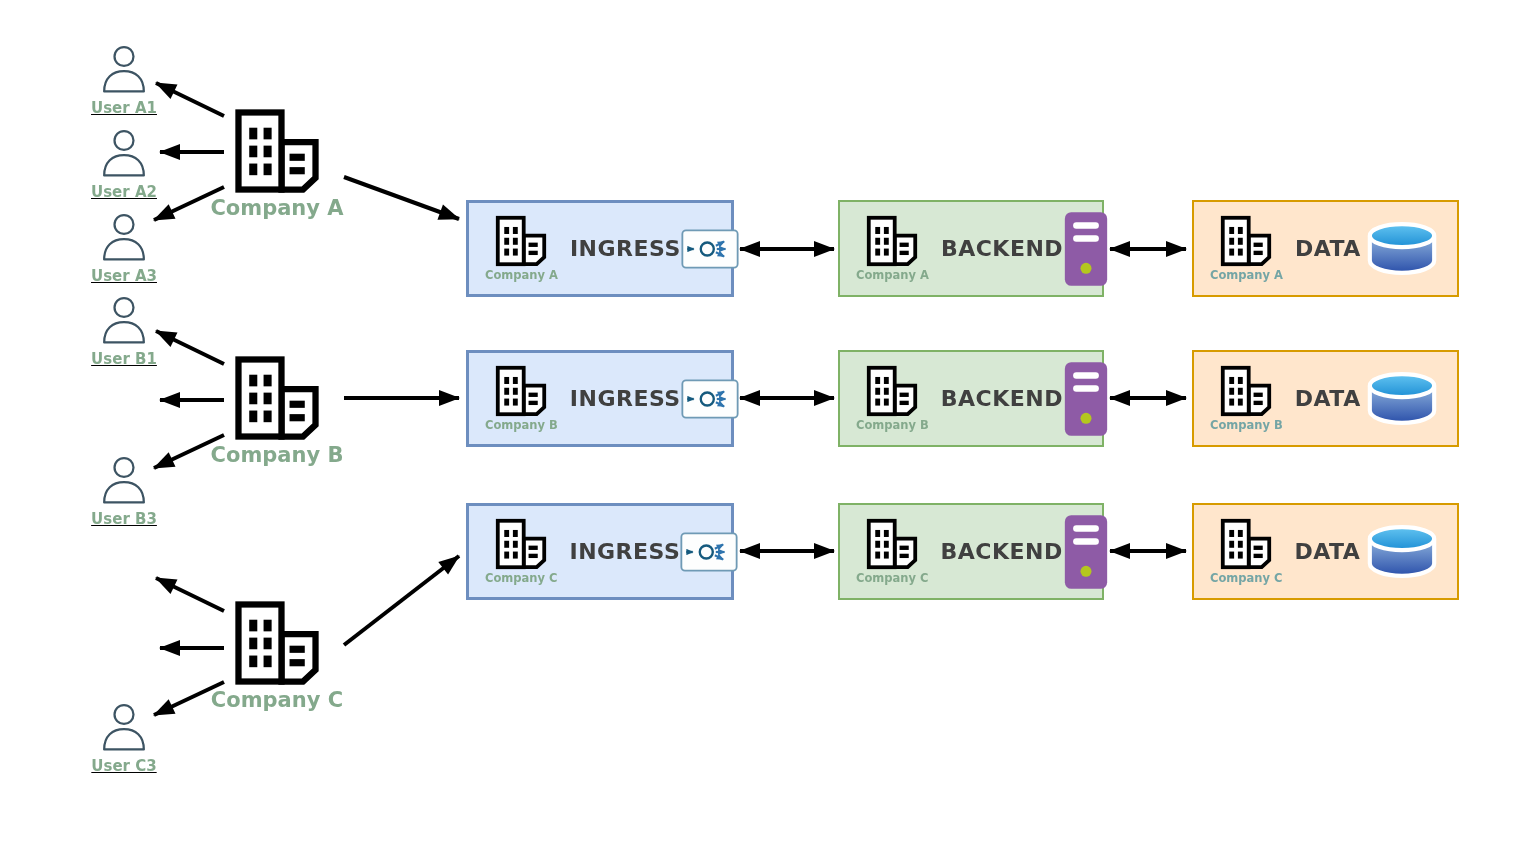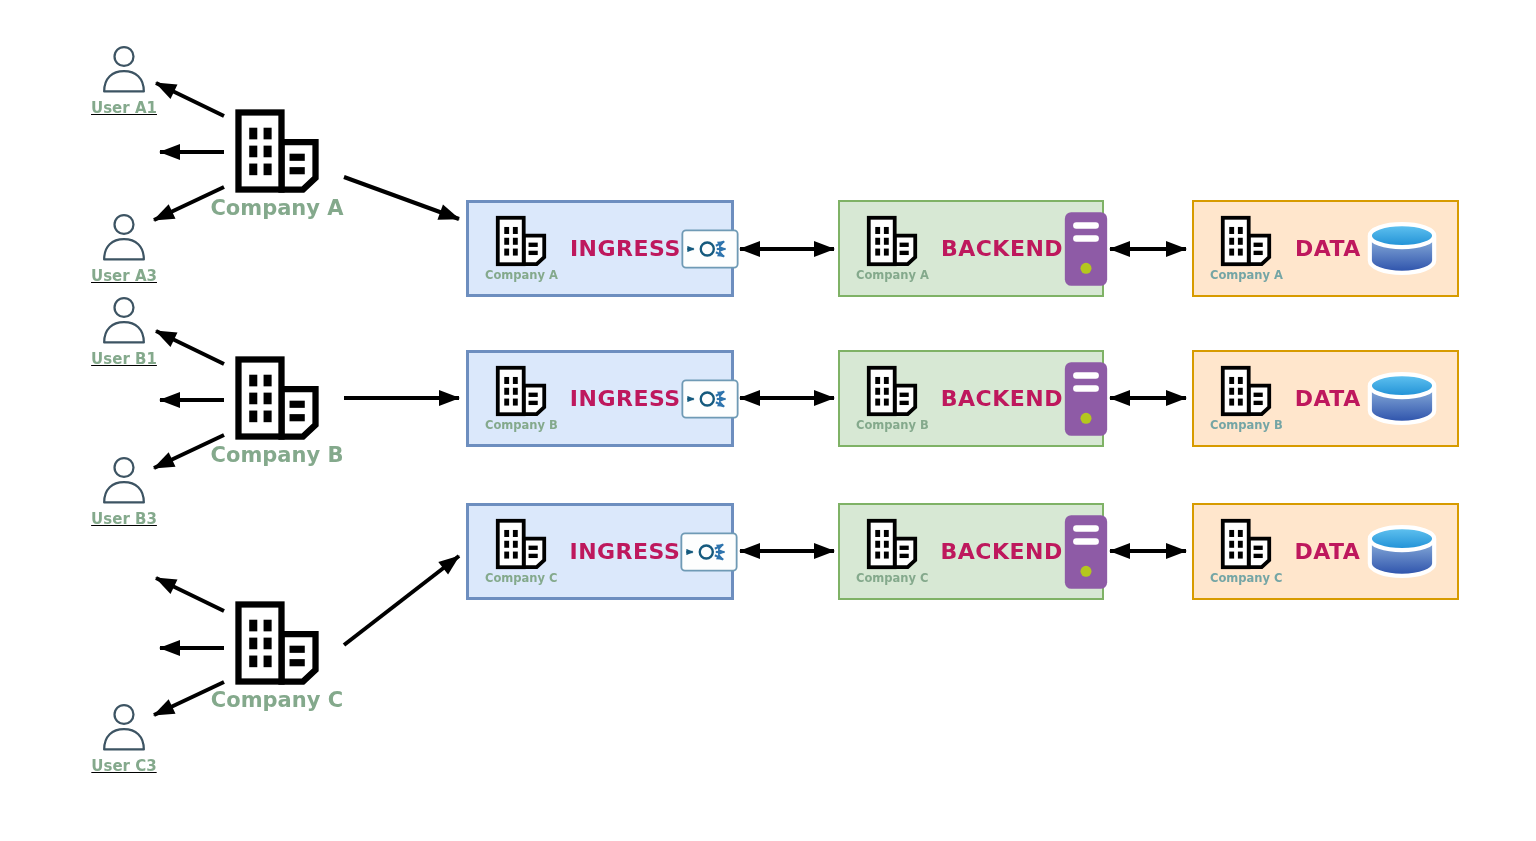--- a/index.html
+++ b/index.html
@@ -28,21 +28,21 @@
   .col-backend { left:838px; width:266px; }
   .col-data    { left:1192px; width:267px; }
   .row-0 { top:200px; }
   .row-1 { top:350px; }
   .row-2 { top:503px; }
 
   .box-left { display:flex; flex-direction:column; align-items:center; }
   .box-left .building { width:54px; height:52px; }
   .box-sublabel { font-size:11.5px; font-weight:bold; color:#84a98c; white-space:nowrap; margin-top:1px; }
   .box.data .box-sublabel { color:#74a5a5; }
-  .box-title { font-size:22px; font-weight:bold; color:#be185d; margin-left:12px; letter-spacing:0.5px; }
+  .box-title { font-size:22px; font-weight:bold; color:#404040; margin-left:12px; letter-spacing:0.5px; }
   .box-right { margin-left:auto; display:flex; align-items:center; }
   .lb { width:58px; height:48px; }
   .server { width:46px; height:78px; }
   .db { width:78px; height:57px; }
   .hidden-defs { position:absolute; width:0; height:0; overflow:hidden; }
 </style>
 </head>
 <body>
 
 <svg class="hidden-defs" aria-hidden="true">
@@ -133,20 +133,26 @@
       <line x1="1110" y1="551" x2="1186" y2="551" marker-start="url(#ah)" marker-end="url(#ah)"></line>
     </g>
   </svg>
 
   <div class="user-node" style="left:64px;top:44px">
     <svg class="person" viewBox="0 0 60 58">
         <use href="#ic-person"></use>
       </svg>
     <div class="user-label">User A1</div>
   </div>
+  <div class="user-node" style="left:64px;top:128px">
+    <svg class="person" viewBox="0 0 60 58">
+        <use href="#ic-person"></use>
+      </svg>
+    <div class="user-label">User A2</div>
+  </div>
   <div class="user-node" style="left:64px;top:212px">
     <svg class="person" viewBox="0 0 60 58">
         <use href="#ic-person"></use>
       </svg>
     <div class="user-label">User A3</div>
   </div>
 
   <div class="user-node" style="left:64px;top:295px">
     <svg class="person" viewBox="0 0 60 58">
         <use href="#ic-person"></use>

